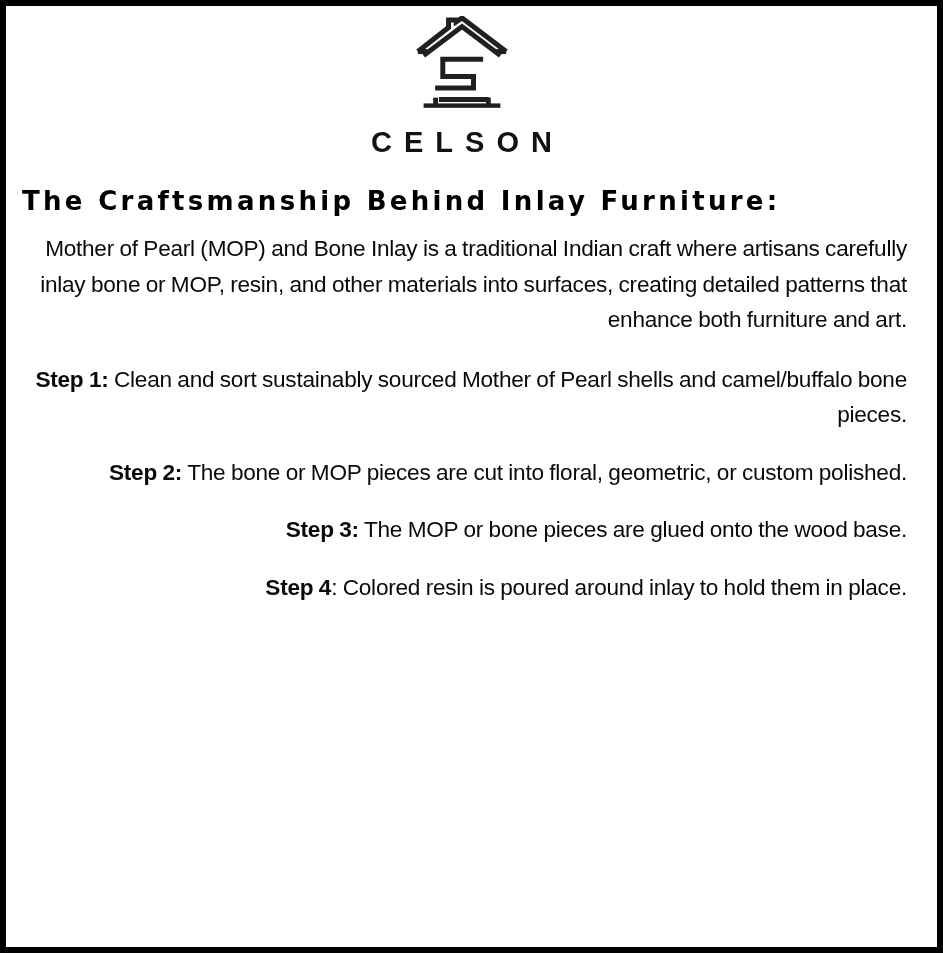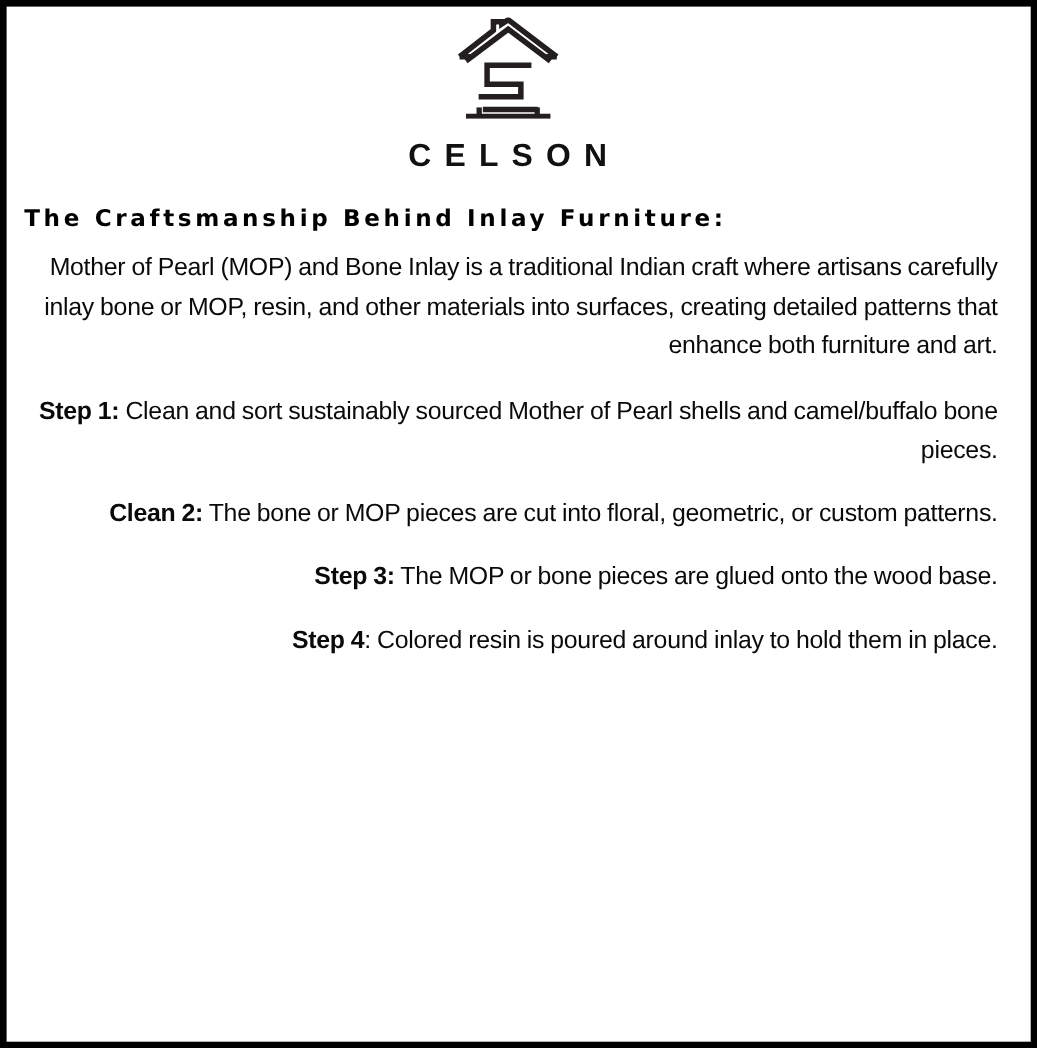--- a/index.html
+++ b/index.html
@@ -53,21 +53,21 @@
     text-indent: 12px;
     color: #111111;
     line-height: 1;
     text-align: center;
   }
 
   
   .headline {
     margin: 29px 0 0 6px;
     font-family: "DejaVu Sans", "Liberation Sans", sans-serif;
-    font-size: 21px;
+    font-size: 26px;
     font-weight: 700;
     letter-spacing: 3.3px;
     color: #000000;
     line-height: 1.2;
     white-space: nowrap;
   }
 
   
   .body-copy {
     margin: 0 0 0 6px;
@@ -137,21 +137,21 @@
     <div class="body-copy">
 
       <p class="para intro">Mother of Pearl (MOP) and Bone Inlay is a traditional Indian craft where artisans carefully inlay bone or MOP, resin, and other materials into surfaces, creating detailed patterns that enhance both furniture and art.</p>
 
       <p class="para step-1">
         <span class="lead">Step 1:</span><span> Clean and sort sustainably sourced Mother of Pearl shells and camel/buffalo bone pieces.</span>
       </p>
 
 
       <p class="para step-2">
-        <span class="lead">Clean 2:</span><span> The bone or MOP pieces are cut into floral, geometric, or custom patterns.</span>
+        <span class="lead">Step 2:</span><span> The bone or MOP pieces are cut into floral, geometric, or custom polished.</span>
       </p>
 
       <p class="para step-3">
         <span class="lead">Step 3:</span><span> The MOP or bone pieces are glued onto the wood base.</span>
       </p>
 
       <p class="para step-4">
         <span class="lead">Step 4</span><span class="lead-thin-colon">:</span><span> Colored resin is poured around inlay to hold them in place.</span>
       </p>
 

